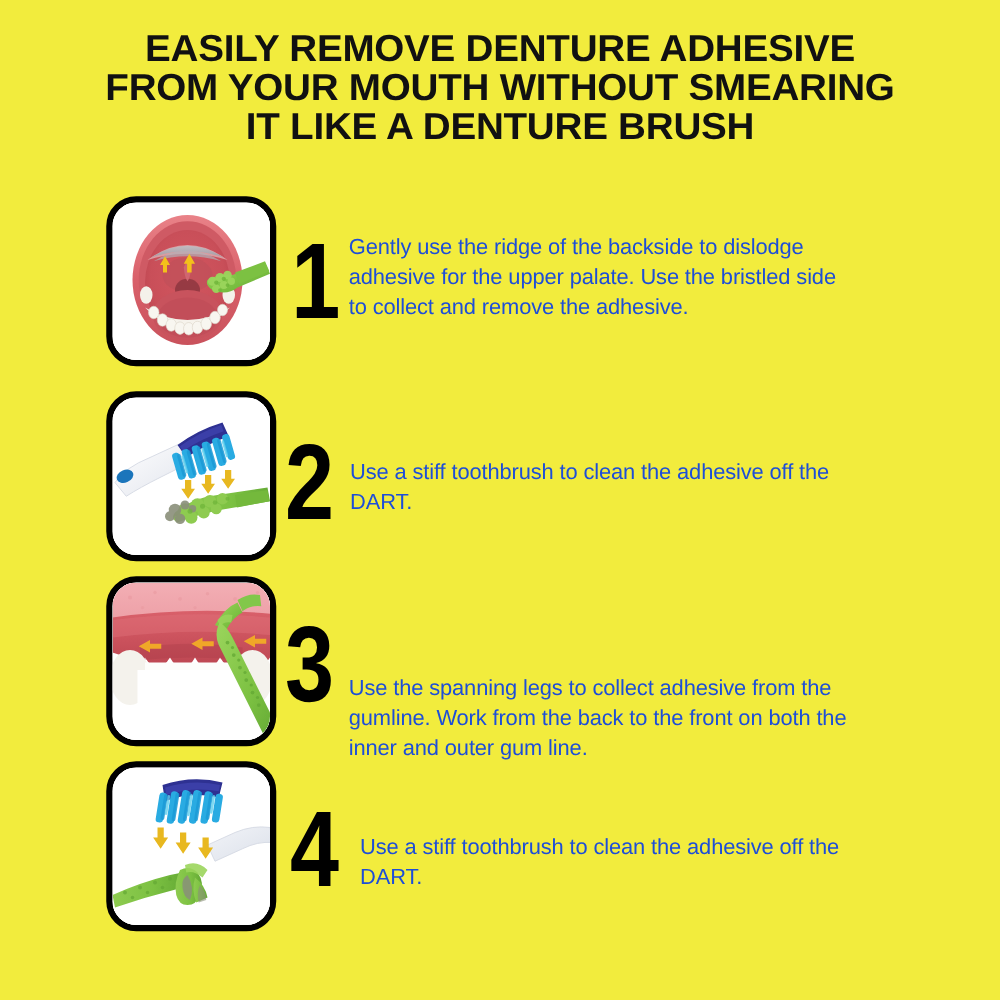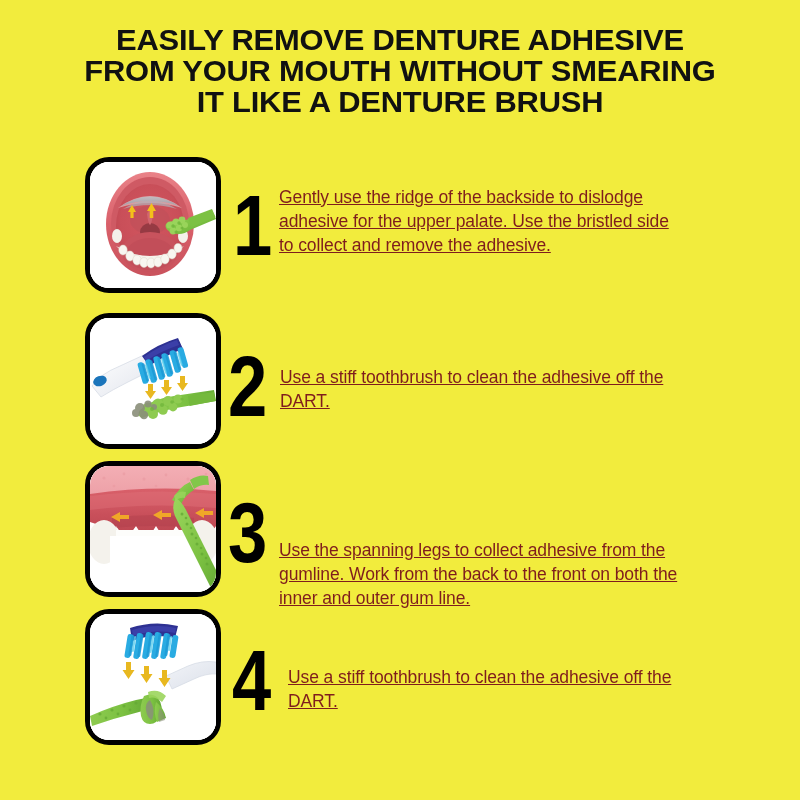--- a/index.html
+++ b/index.html
@@ -68,27 +68,26 @@
     transform:scaleX(0.82);
     transform-origin:left center;
   }
   .num-1{ left:233px; top:25px; }
   .num-2{ left:228px; top:30px; }
   .num-3{ left:228px; top:28px; }
   .num-4{ left:232px; top:28px; }
 
   .step-text{
     position:absolute;
-    color:#7f1d1d;
+    color:#1d4ed8;
     font-family:"Liberation Sans", sans-serif;
     font-size:17.5px;
     line-height:24px;
     letter-spacing:-0.1px;
     width:400px;
-    text-decoration:underline;
   }
   .txt-1{ left:279px; top:28px; }
   .txt-2{ left:280px; top:52px; }
   .txt-3{ left:279px; top:29px;margin-top:48px; }
   .txt-4{ left:288px; top:56px; }
 </style>
 </head>
 <body style="background: rgb(242, 236, 61);">
 
 <div class="title-block">

